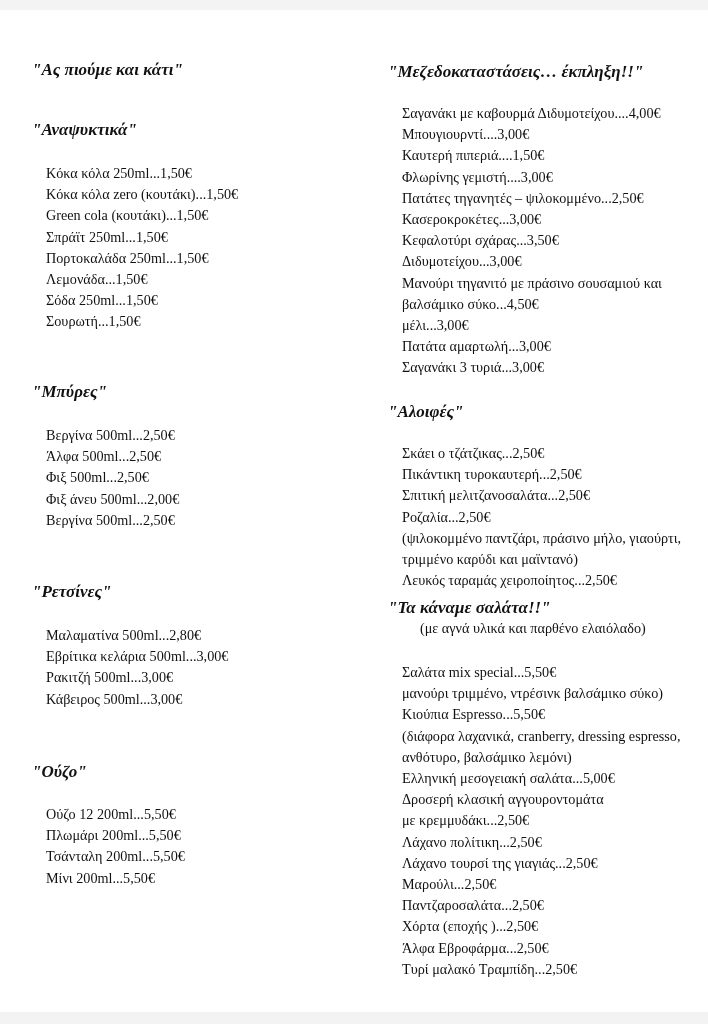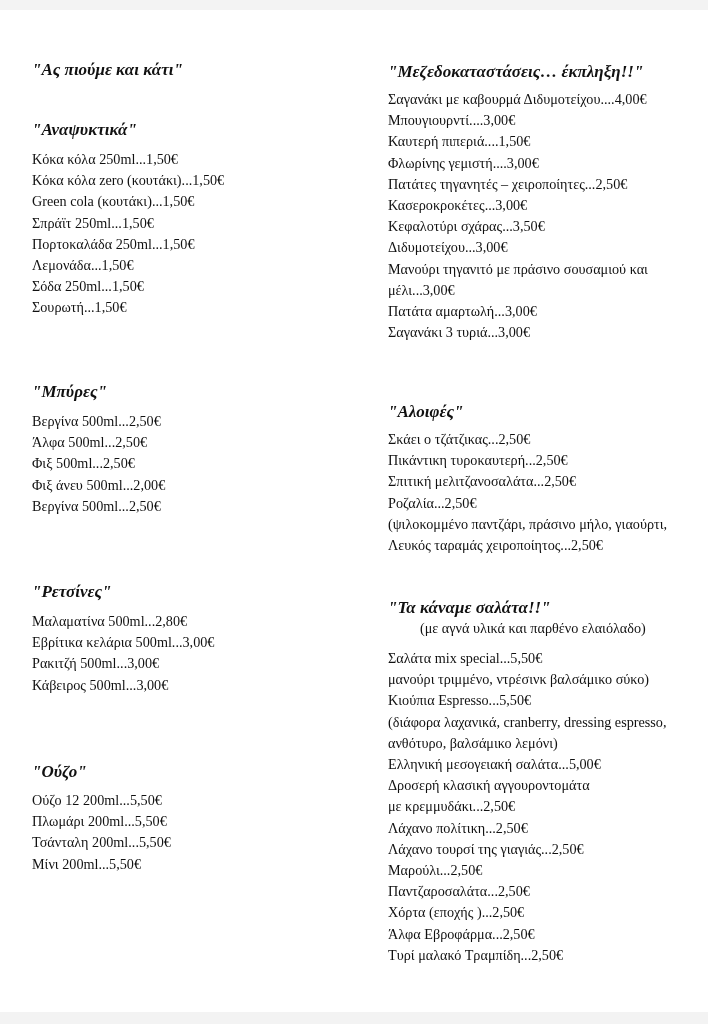--- a/index.html
+++ b/index.html
@@ -16,21 +16,21 @@
     }
     .col { position: absolute; top: 0; }
     .col-left { left: 32px; width: 320px; }
     .col-right { left: 388px; width: 320px; }
     .heading {
       position: absolute; left: 0;
       font-style: italic; font-weight: bold;
       font-size: 17px; line-height: 20px;
       white-space: nowrap;
     }
-    .list { position: absolute; left: 0; margin: 0; padding: 0; list-style: none; }
+    .list { position: absolute; left: 0; margin: 14px; padding: 0; list-style: none; }
     .list li, .note {
       font-size: 14.2px; line-height: 21.2px; white-space: nowrap;
     }
     .note { position: absolute; left: 0; margin-left: 32px; }
     .bottom-band {
       position: absolute; left: 0; top: 1012px; width: 708px; height: 12px; background: #f3f3f3;
     }
   </style>
 </head>
 <body>
@@ -78,37 +78,39 @@
     </ul>
   </div>
 
   <div class="col col-right">
     <div class="heading" style="top:52px">"Μεζεδοκαταστάσεις… έκπληξη!!"</div>
     <ul class="list" style="top:79px">
       <li>Σαγανάκι με καβουρμά Διδυμοτείχου....4,00€</li>
       <li>Μπουγιουρντί....3,00€</li>
       <li>Καυτερή πιπεριά....1,50€</li>
       <li>Φλωρίνης γεμιστή....3,00€</li>
-      <li>Πατάτες τηγανητές – χειροποίητες...2,50€</li>
+      <li>Πατάτες τηγανητές – ψιλοκομμένο...2,50€</li>
       <li>Κασεροκροκέτες...3,00€</li>
       <li>Κεφαλοτύρι σχάρας...3,50€</li>
       <li>Διδυμοτείχου...3,00€</li>
       <li>Μανούρι τηγανιτό με πράσινο σουσαμιού και</li>
+      <li>βαλσάμικο σύκο...4,50€</li>
       <li>μέλι...3,00€</li>
       <li>Πατάτα αμαρτωλή...3,00€</li>
       <li>Σαγανάκι 3 τυριά...3,00€</li>
     </ul>
 
     <div class="heading" style="top:392px">"Αλοιφές"</div>
     <ul class="list" style="top:419px">
       <li>Σκάει ο τζάτζικας...2,50€</li>
       <li>Πικάντικη τυροκαυτερή...2,50€</li>
       <li>Σπιτική μελιτζανοσαλάτα...2,50€</li>
       <li>Ροζαλία...2,50€</li>
       <li>(ψιλοκομμένο παντζάρι, πράσινο μήλο, γιαούρτι,</li>
+      <li>τριμμένο καρύδι και μαϊντανό)</li>
       <li>Λευκός ταραμάς χειροποίητος...2,50€</li>
     </ul>
 
     <div class="heading" style="top:588px">"Τα κάναμε σαλάτα!!"</div>
     <div class="note" style="top:608px">(με αγνά υλικά και παρθένο ελαιόλαδο)</div>
     <ul class="list" style="top:638px">
       <li>Σαλάτα mix special...5,50€</li>
       <li>μανούρι τριμμένο, ντρέσινκ βαλσάμικο σύκο)</li>
       <li>Κιούπια Espresso...5,50€</li>
       <li>(διάφορα λαχανικά, cranberry, dressing espresso,</li>

